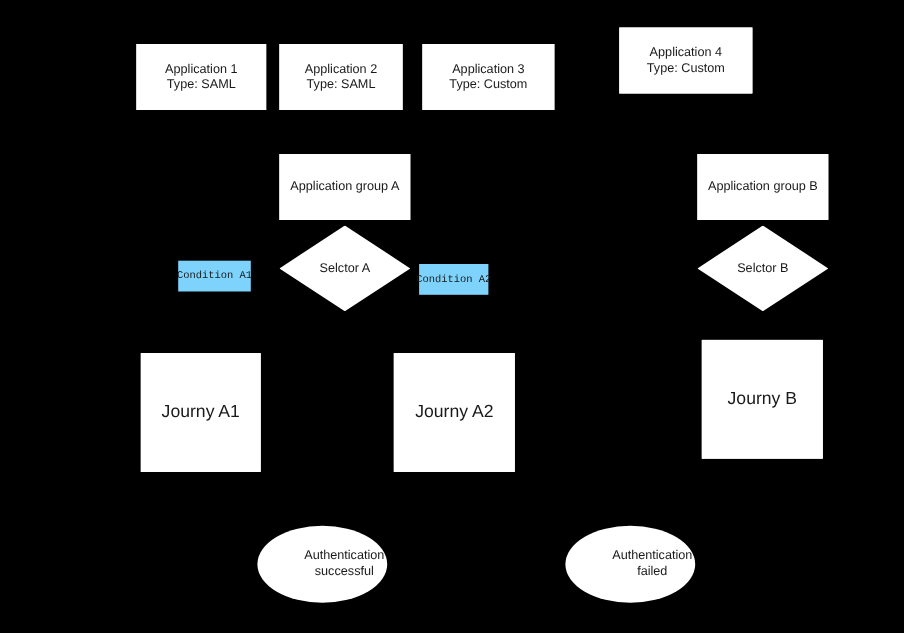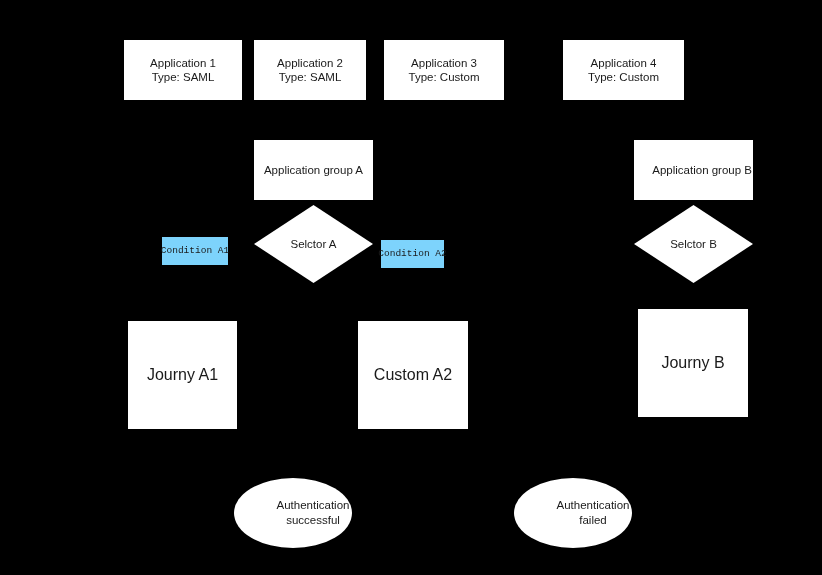--- a/index.html
+++ b/index.html
@@ -117,31 +117,31 @@
   <div class="node rect app-box" style="left:254px; top:23px; width:112px; height:60px;">
     <span class="label">Application 2
 Type: SAML</span>
   </div>
 
   <div class="node rect app-box" style="left:384px; top:23px; width:120px; height:60px;text-align:center;">
     <span class="label">Application 3
 Type: Custom</span>
   </div>
 
-  <div class="node rect app-box" style="left:563px; top:23px; width:121px; height:60px;">
+  <div class="node rect app-box" style="left:563px; top:8px; width:121px; height:60px;">
     <span class="label">Application 4
 Type: Custom</span>
   </div>
 
 
   <div class="node rect group-box" style="left:254px; top:123px; width:119px; height:60px;">
     <span class="label">Application group A</span>
   </div>
 
-  <div class="node rect group-box" style="left:634px; top:123px; width:119px; height:60px;justify-content:flex-end;">
+  <div class="node rect group-box" style="left:634px; top:123px; width:119px; height:60px;">
     <span class="label">Application group B</span>
   </div>
 
   <div class="diamond-wrap" style="left:634px; top:205px; width:119px; height:78px;">
     <div class="diamond-shape"></div>
     <div class="diamond-text">Selctor B</div>
   </div>
 
   <div class="diamond-wrap" style="left:254px; top:205px; width:119px; height:78px;">
     <div class="diamond-shape"></div>
@@ -150,21 +150,21 @@
 
   <div class="edge-label" style="left:162px; top:237px; width:66px; height:14px;">Condition A1</div>
 
   <div class="edge-label" style="left:381px; top:240px; width:63px; height:14px;">Condition A2</div>
 
   <div class="node rect journey-box" style="left:128px; top:304px; width:109px; height:108px;">
     <span class="label">Journy A1</span>
   </div>
 
   <div class="node rect journey-box" style="left:358px; top:304px; width:110px; height:108px;">
-    <span class="label">Custom A2</span>
+    <span class="label">Journy A2</span>
   </div>
 
   <div class="node rect journey-box" style="left:638px; top:292px; width:110px; height:108px;align-items:center;">
     <span class="label">Journy B</span>
   </div>
 
   <div class="ellipse" style="left:234px; top:478px; width:118px; height:70px;">
     <span class="label">Authentication
 successful</span>
   </div>

